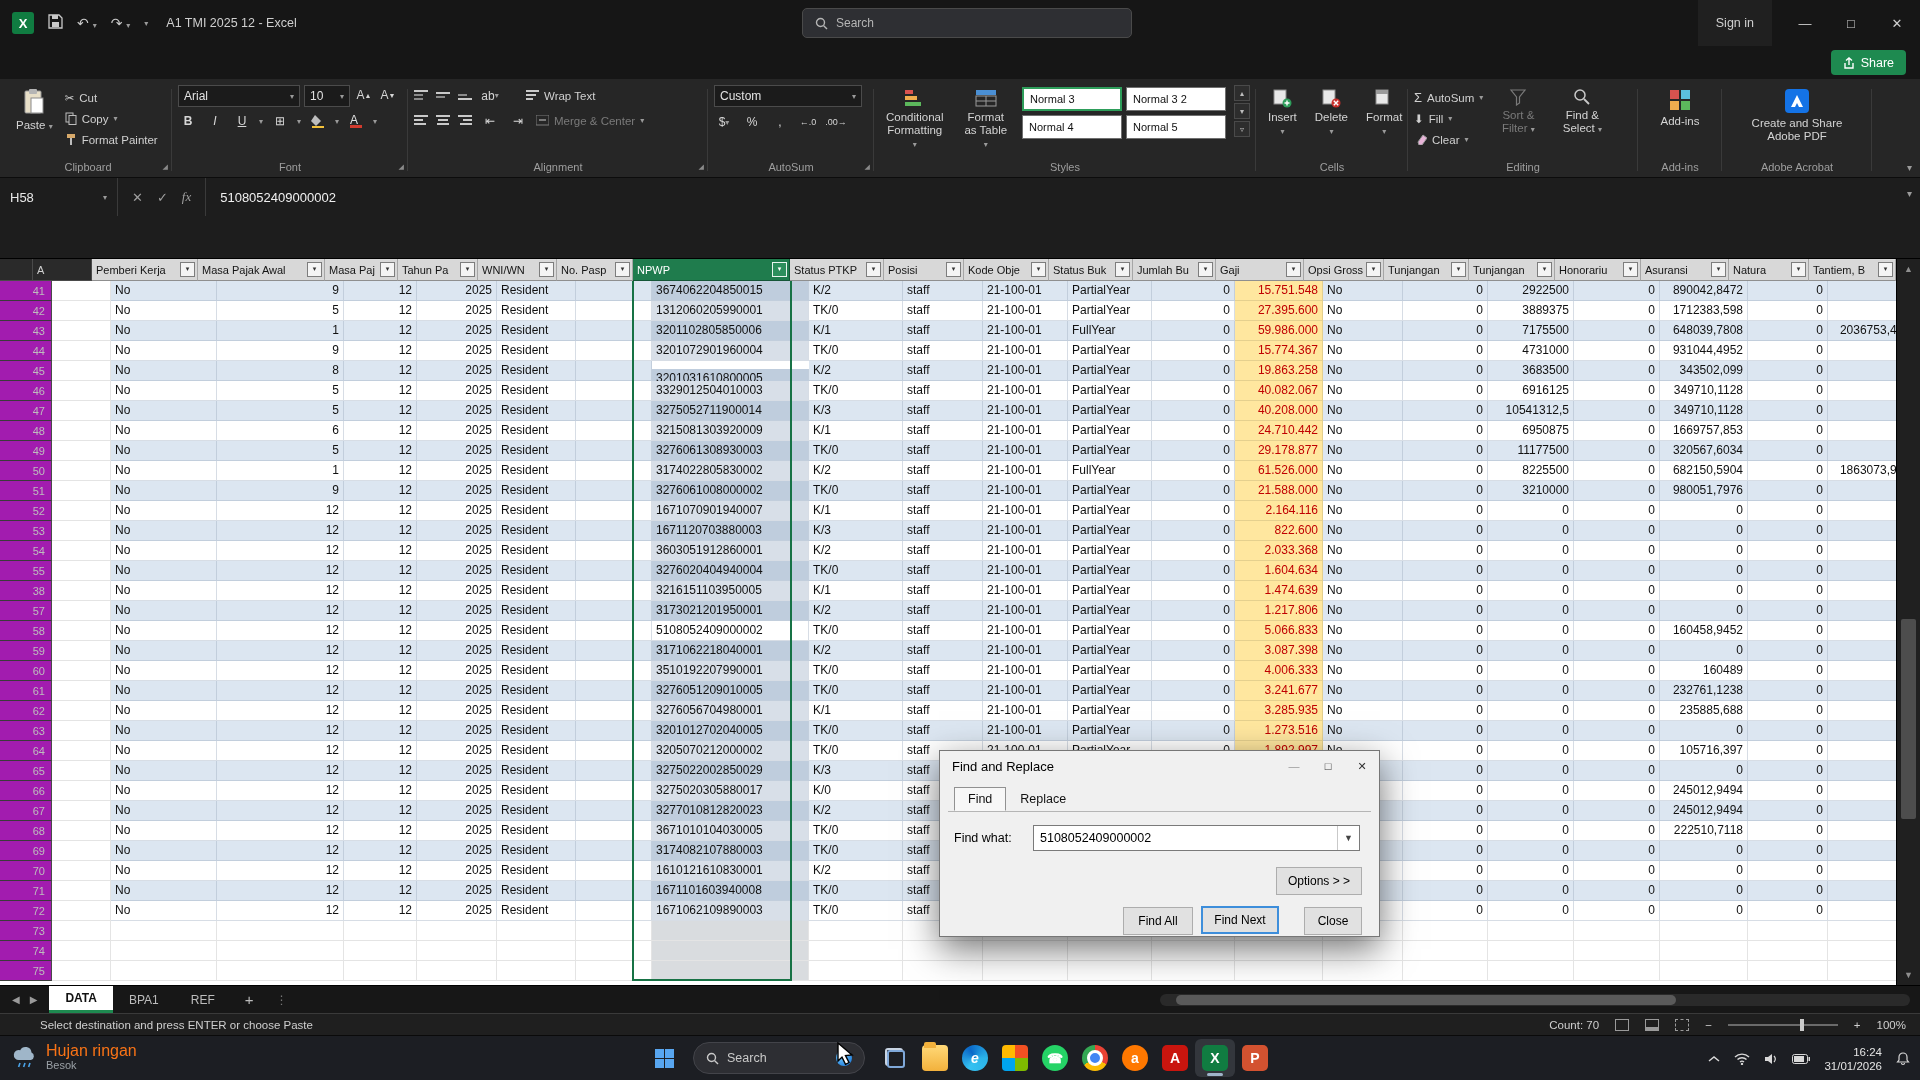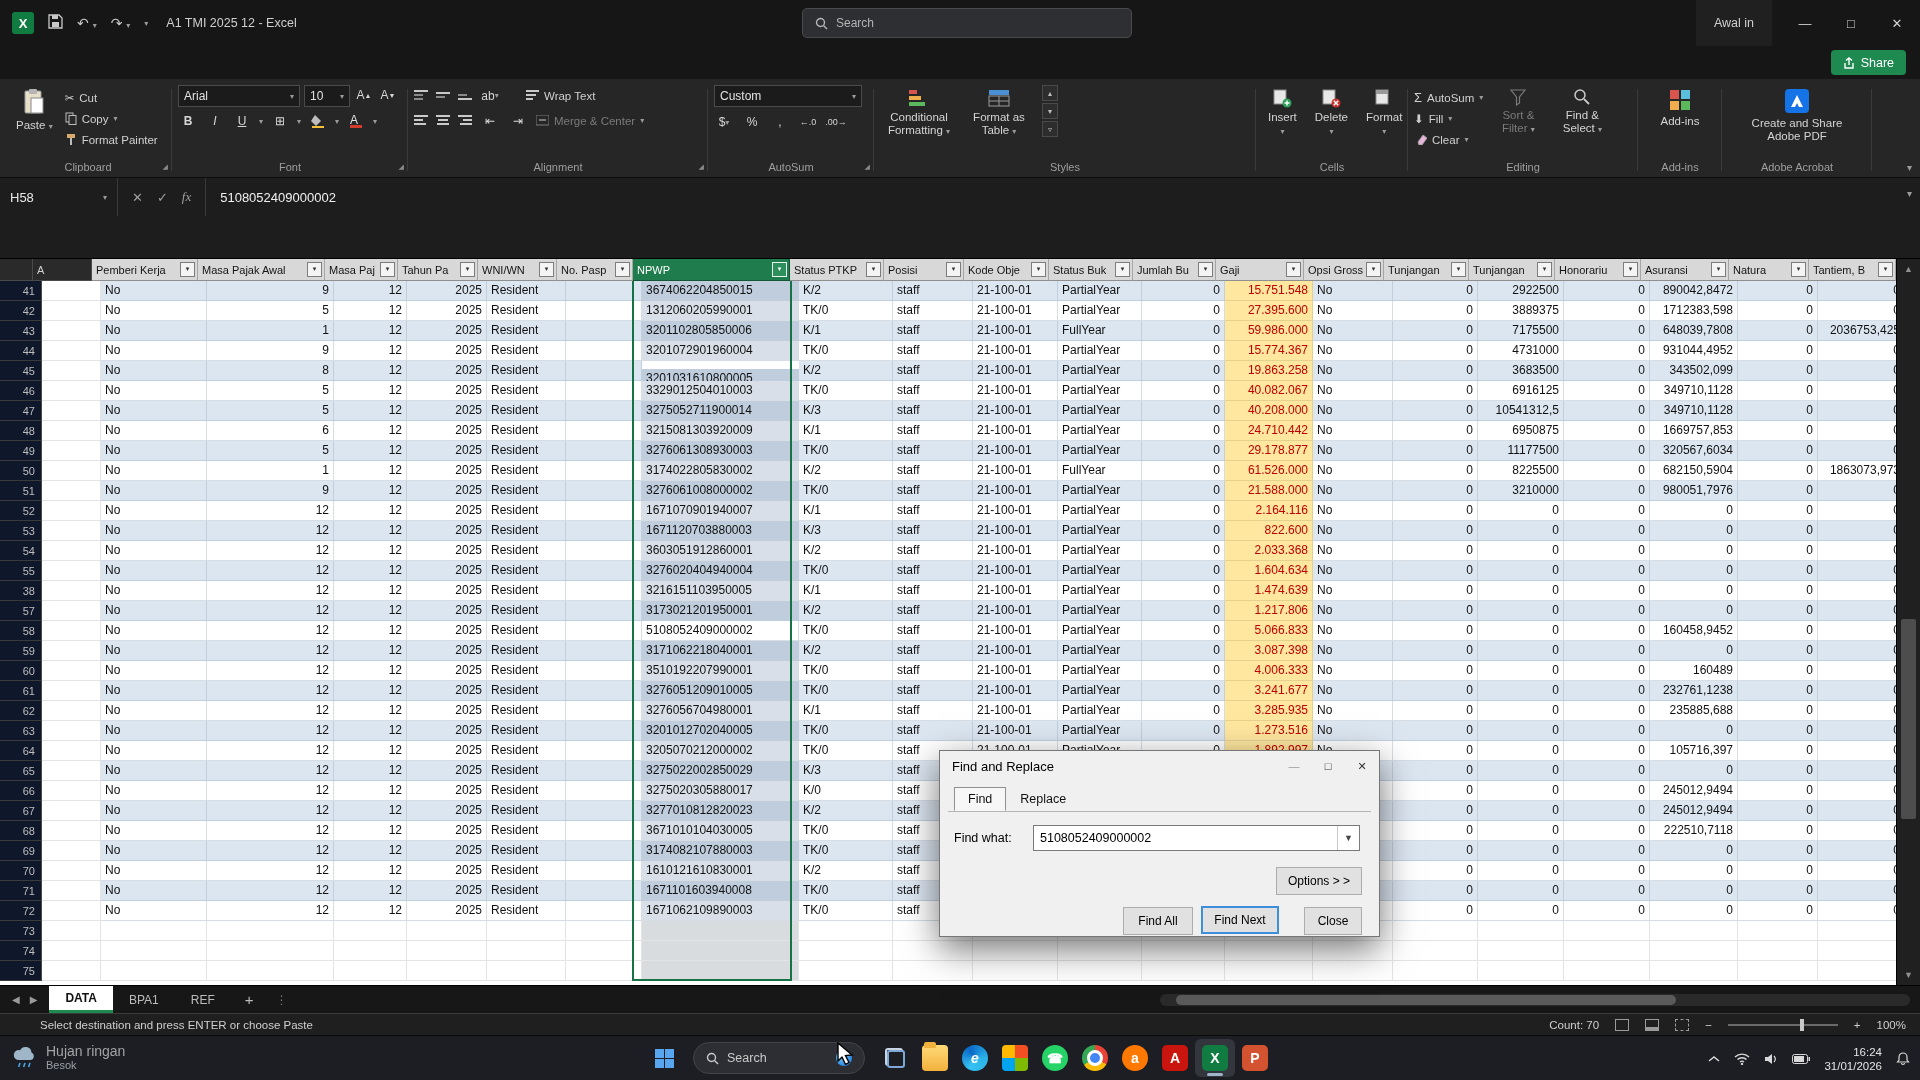--- a/index.html
+++ b/index.html
@@ -69,21 +69,21 @@
   .g-header{display:flex;height:22px}
   .g-corner{width:33px;height:22px;background:#2a2a2a;border-right:1px solid #4a4a4a;border-bottom:1px solid #4a4a4a;flex:none}
   .g-h{height:22px;background:#d8d8d8;border-right:1px solid #a6a6a6;border-bottom:1px solid #8f8f8f;display:flex;
     align-items:center;font-size:11px;color:#141414;padding:0 2px 0 4px;overflow:hidden;flex:none}
   .g-h-label{flex:1;overflow:hidden;white-space:nowrap}
   .g-filter{width:15px;height:15px;background:#f4f4f4;border:1px solid #7d7d7d;font-size:7px;line-height:12px;text-align:center;color:#333;flex:none}
   .g-h-sel{background:#1f7c4d;color:#fff;border-color:#155637}
   .g-filter-sel{background:#2c8f5c;border-color:#e8f5ee;color:#fff}
   .g-h.colA-h{background:#2a2a2a;color:#cfcfcf;justify-content:center;border-color:#4a4a4a}
   .g-row{display:flex;height:20px}
-  .g-rh{width:42px;height:20px;background:#0f172a;color:#bdbdbd;font-size:11px;text-align:right;padding-right:6px;
+  .g-rh{width:52px;height:20px;background:#a21caf;color:#bdbdbd;font-size:11px;text-align:right;padding-right:6px;
     line-height:20px;border-right:1px solid #4a4a4a;border-bottom:1px solid #3a3a3a;flex:none}
   .g-c{height:20px;line-height:19px;font-size:12px;padding:0 4px;white-space:nowrap;overflow:hidden;flex:none;color:#111;
     border-right:1px solid #d9dee5;border-bottom:1px solid #d9dee5}
   .a-l{text-align:left}.a-r{text-align:right}.a-c{text-align:center}
   .colA{background:#fff;border-color:#e4e4e4}
   .c-band{background:#dce6f1;border-color:#c2cedc}
   .c-plain{background:#fff;border-color:#d7dde5}
   .c-empty{background:#fff;border-color:#e4e4e4}
   .c-gaji{background:#ffe79f;color:#c00000;border-color:#e5d08e}
   .c-sel-band{background:#bfcddd}
@@ -137,21 +137,21 @@
   .dlg-options{left:336px;top:116px;width:86px}
   .dlg-findall{left:183px;top:156px;width:70px}
   .dlg-findnext{left:261px;top:155px;width:78px;border:2px solid #3d8edb}
   .dlg-close{left:364px;top:156px;width:58px}
 
   
   .taskbar{position:absolute;left:0;top:1035px;width:1920px;height:45px;background:#1c1e23;border-top:1px solid #0a0a0a;
     display:flex;align-items:center}
   .weather{display:flex;align-items:center;gap:8px;padding-left:12px;width:260px}
   .wlines{display:flex;flex-direction:column;line-height:14px}
-  .wl1{font-size:14px;color:#a3a3a3}
+  .wl1{font-size:16px;color:#f97316}
   .wl2{font-size:11px;color:#9aa0a6}
   .tb-center{position:absolute;left:50%;transform:translateX(-50%);display:flex;align-items:center;gap:10px}
   .startbtn{width:38px;height:38px;display:flex;align-items:center;justify-content:center;border-radius:6px}
   .winlogo{display:grid;grid-template-columns:9px 9px;grid-template-rows:9px 9px;gap:1px}
   .winlogo div{background:#58a6f0}
   .tb-search{width:172px;height:32px;background:#2d2e33;border:1px solid #43444a;border-radius:16px;display:flex;
     align-items:center;gap:8px;padding:0 12px;color:#c9c9c9;font-size:12.5px;position:relative}
   .bing-dot{margin-left:auto;width:16px;height:16px;border-radius:50%;background:radial-gradient(circle at 35% 35%,#7ad0ff,#0b6ad4)}
   .tb-app{width:40px;height:38px;display:flex;align-items:center;justify-content:center;border-radius:6px;position:relative}
   .tb-app.tb-active{background:#33363c}
@@ -197,21 +197,21 @@
     </div>
     <div class="doc-title">A1 TMI 2025 12 - Excel</div>
     <div class="tsearch">
       <svg width="13" height="13" viewBox="0 0 13 13">
           <circle cx="5.5" cy="5.5" r="4" fill="none" stroke="#b5b5b5" stroke-width="1.4"></circle>
           <line x1="8.7" y1="8.7" x2="12" y2="12" stroke="#b5b5b5" stroke-width="1.4"></line>
         </svg>
       <span>Search</span>
     </div>
     <div class="win-ctrls">
-      <div class="signin">Awal in</div>
+      <div class="signin">Sign in</div>
       <div class="wbtn">—</div>
       <div class="wbtn">□</div>
       <div class="wbtn close">✕</div>
     </div>
   </div>
 
   <div class="share-btn">
     <svg width="12" height="12" viewBox="0 0 12 12">
         <path d="M6 8V1M3 3.5L6 1l3 2.5" fill="none" stroke="#fff" stroke-width="1.4"></path>
         <path d="M2 6v5h8V6" fill="none" stroke="#fff" stroke-width="1.4"></path>
@@ -383,20 +383,26 @@
         </div>
         <div class="bigbtn" style="width:70px">
           <svg width="22" height="20">
               <rect x="1" y="2" width="20" height="5" fill="#4a8fd4"></rect>
               <rect x="1" y="8" width="20" height="10" fill="none" stroke="#9a9a9a"></rect>
               <line x1="1" y1="13" x2="21" y2="13" stroke="#9a9a9a"></line>
               <line x1="11" y1="8" x2="11" y2="18" stroke="#9a9a9a"></line>
             </svg>
           <span class="cap"><span>Format as Table</span> <span class="dn">▾</span></span>
         </div>
+        <div class="style-gallery">
+            <div class="style-chip selected">Normal 3</div>
+            <div class="style-chip">Normal 3 2</div>
+            <div class="style-chip">Normal 4</div>
+            <div class="style-chip">Normal 5</div>
+          </div>
         <div class="gal-arrows">
           <div>▴</div>
           <div>▾</div>
           <div>▿</div>
         </div>
       </div>
       <div class="rlabel"><span>Styles</span></div>
     </div>
 
     <div class="rgroup" style="width:152px">

